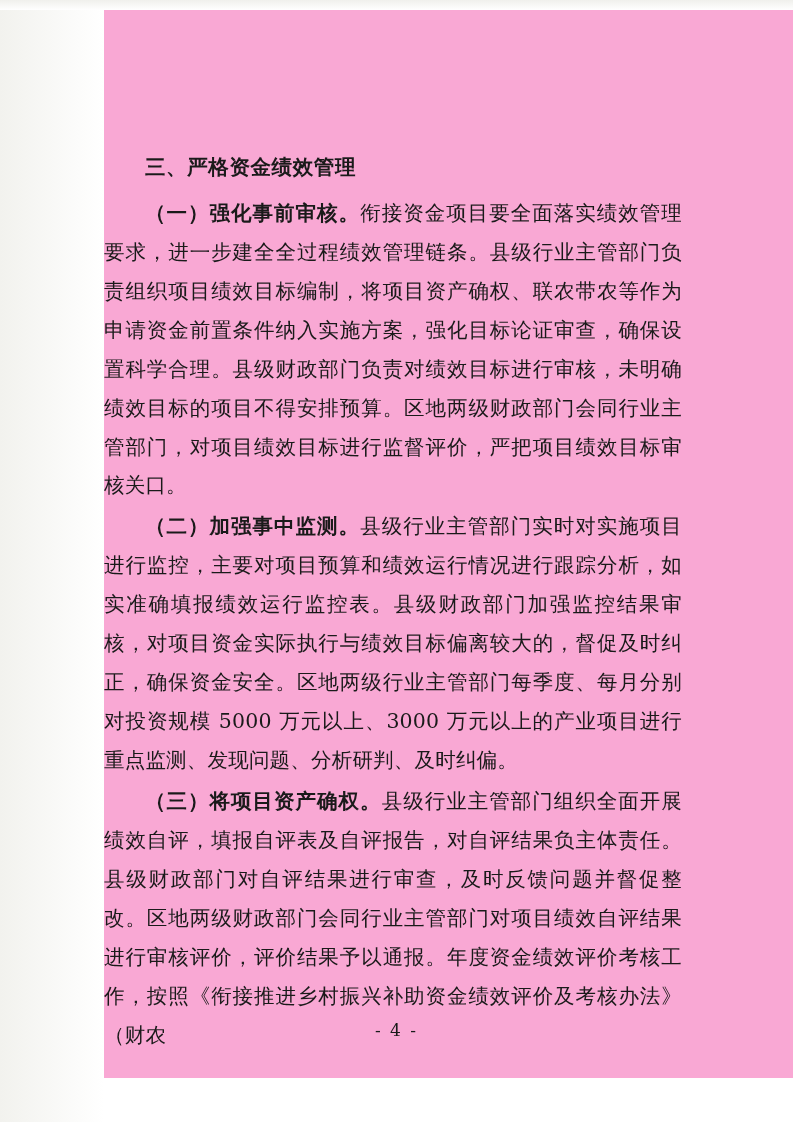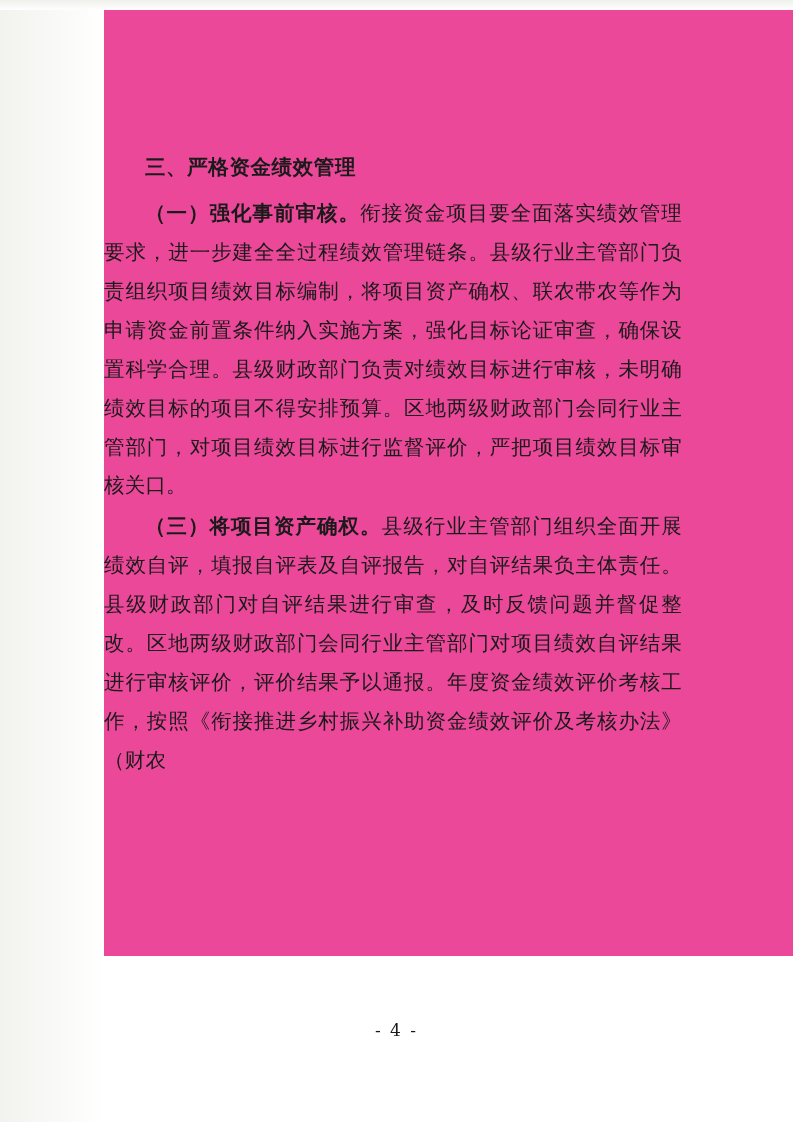--- a/index.html
+++ b/index.html
@@ -12,22 +12,22 @@
     background: #ffffff;
     font-family: "DejaVu Serif", "Liberation Serif", serif;
     color: #1a1a1a;
     position: relative;
     overflow: hidden;
   }
   .page {
     position: absolute;
     left: 0; top: 0;
     width: 793px;
-    height: 956px;
-    background: #ec4899;
+    height: 1078px;
+    background: #f9a8d4;
   }
   
   .scan-edge-left {
     position: absolute;
     left: 0; top: 0;
     width: 104px; height: 1122px;
     background: linear-gradient(to right, #f2f2ee, #ffffff);
   }
   .scan-edge-top {
     position: absolute;
@@ -82,20 +82,21 @@
 <div class="page">
   <div class="scan-edge-left"></div>
   <div class="scan-edge-top"></div>
 
   <div class="content">
 
     <h1 class="heading">三、严格资金绩效管理</h1>
 
     <p class="para"><span class="lead">（一）强化事前审核。</span><span>衔接资金项目要全面落实绩效管理要求，进一步建全全过程绩效管理链条。县级行业主管部门负责组织项目绩效目标编制，将项目资产确权、联农带农等作为申请资金前置条件纳入实施方案，强化目标论证审查，确保设置科学合理。县级财政部门负责对绩效目标进行审核，未明确绩效目标的项目不得安排预算。区地两级财政部门会同行业主管部门，对项目绩效目标进行监督评价，严把项目绩效目标审核关口。</span></p>
 
+    <p class="para"><span class="lead">（二）加强事中监测。</span><span>县级行业主管部门实时对实施项目进行监控，主要对项目预算和绩效运行情况进行跟踪分析，如实准确填报绩效运行监控表。县级财政部门加强监控结果审核，对项目资金实际执行与绩效目标偏离较大的，督促及时纠正，确保资金安全。区地两级行业主管部门每季度、每月分别对投资规模 5000 万元以上、3000 万元以上的产业项目进行重点监测、发现问题、分析研判、及时纠偏。</span></p>
 
     <p class="para"><span class="lead">（三）将项目资产确权。</span><span>县级行业主管部门组织全面开展绩效自评，填报自评表及自评报告，对自评结果负主体责任。县级财政部门对自评结果进行审查，及时反馈问题并督促整改。区地两级财政部门会同行业主管部门对项目绩效自评结果进行审核评价，评价结果予以通报。年度资金绩效评价考核工作，按照《衔接推进乡村振兴补助资金绩效评价及考核办法》（财农</span></p>
 
   </div>
 
   <div class="footer">
     <span class="pagenum-wrap">- 4 -</span>
   </div>
 </div>
 

